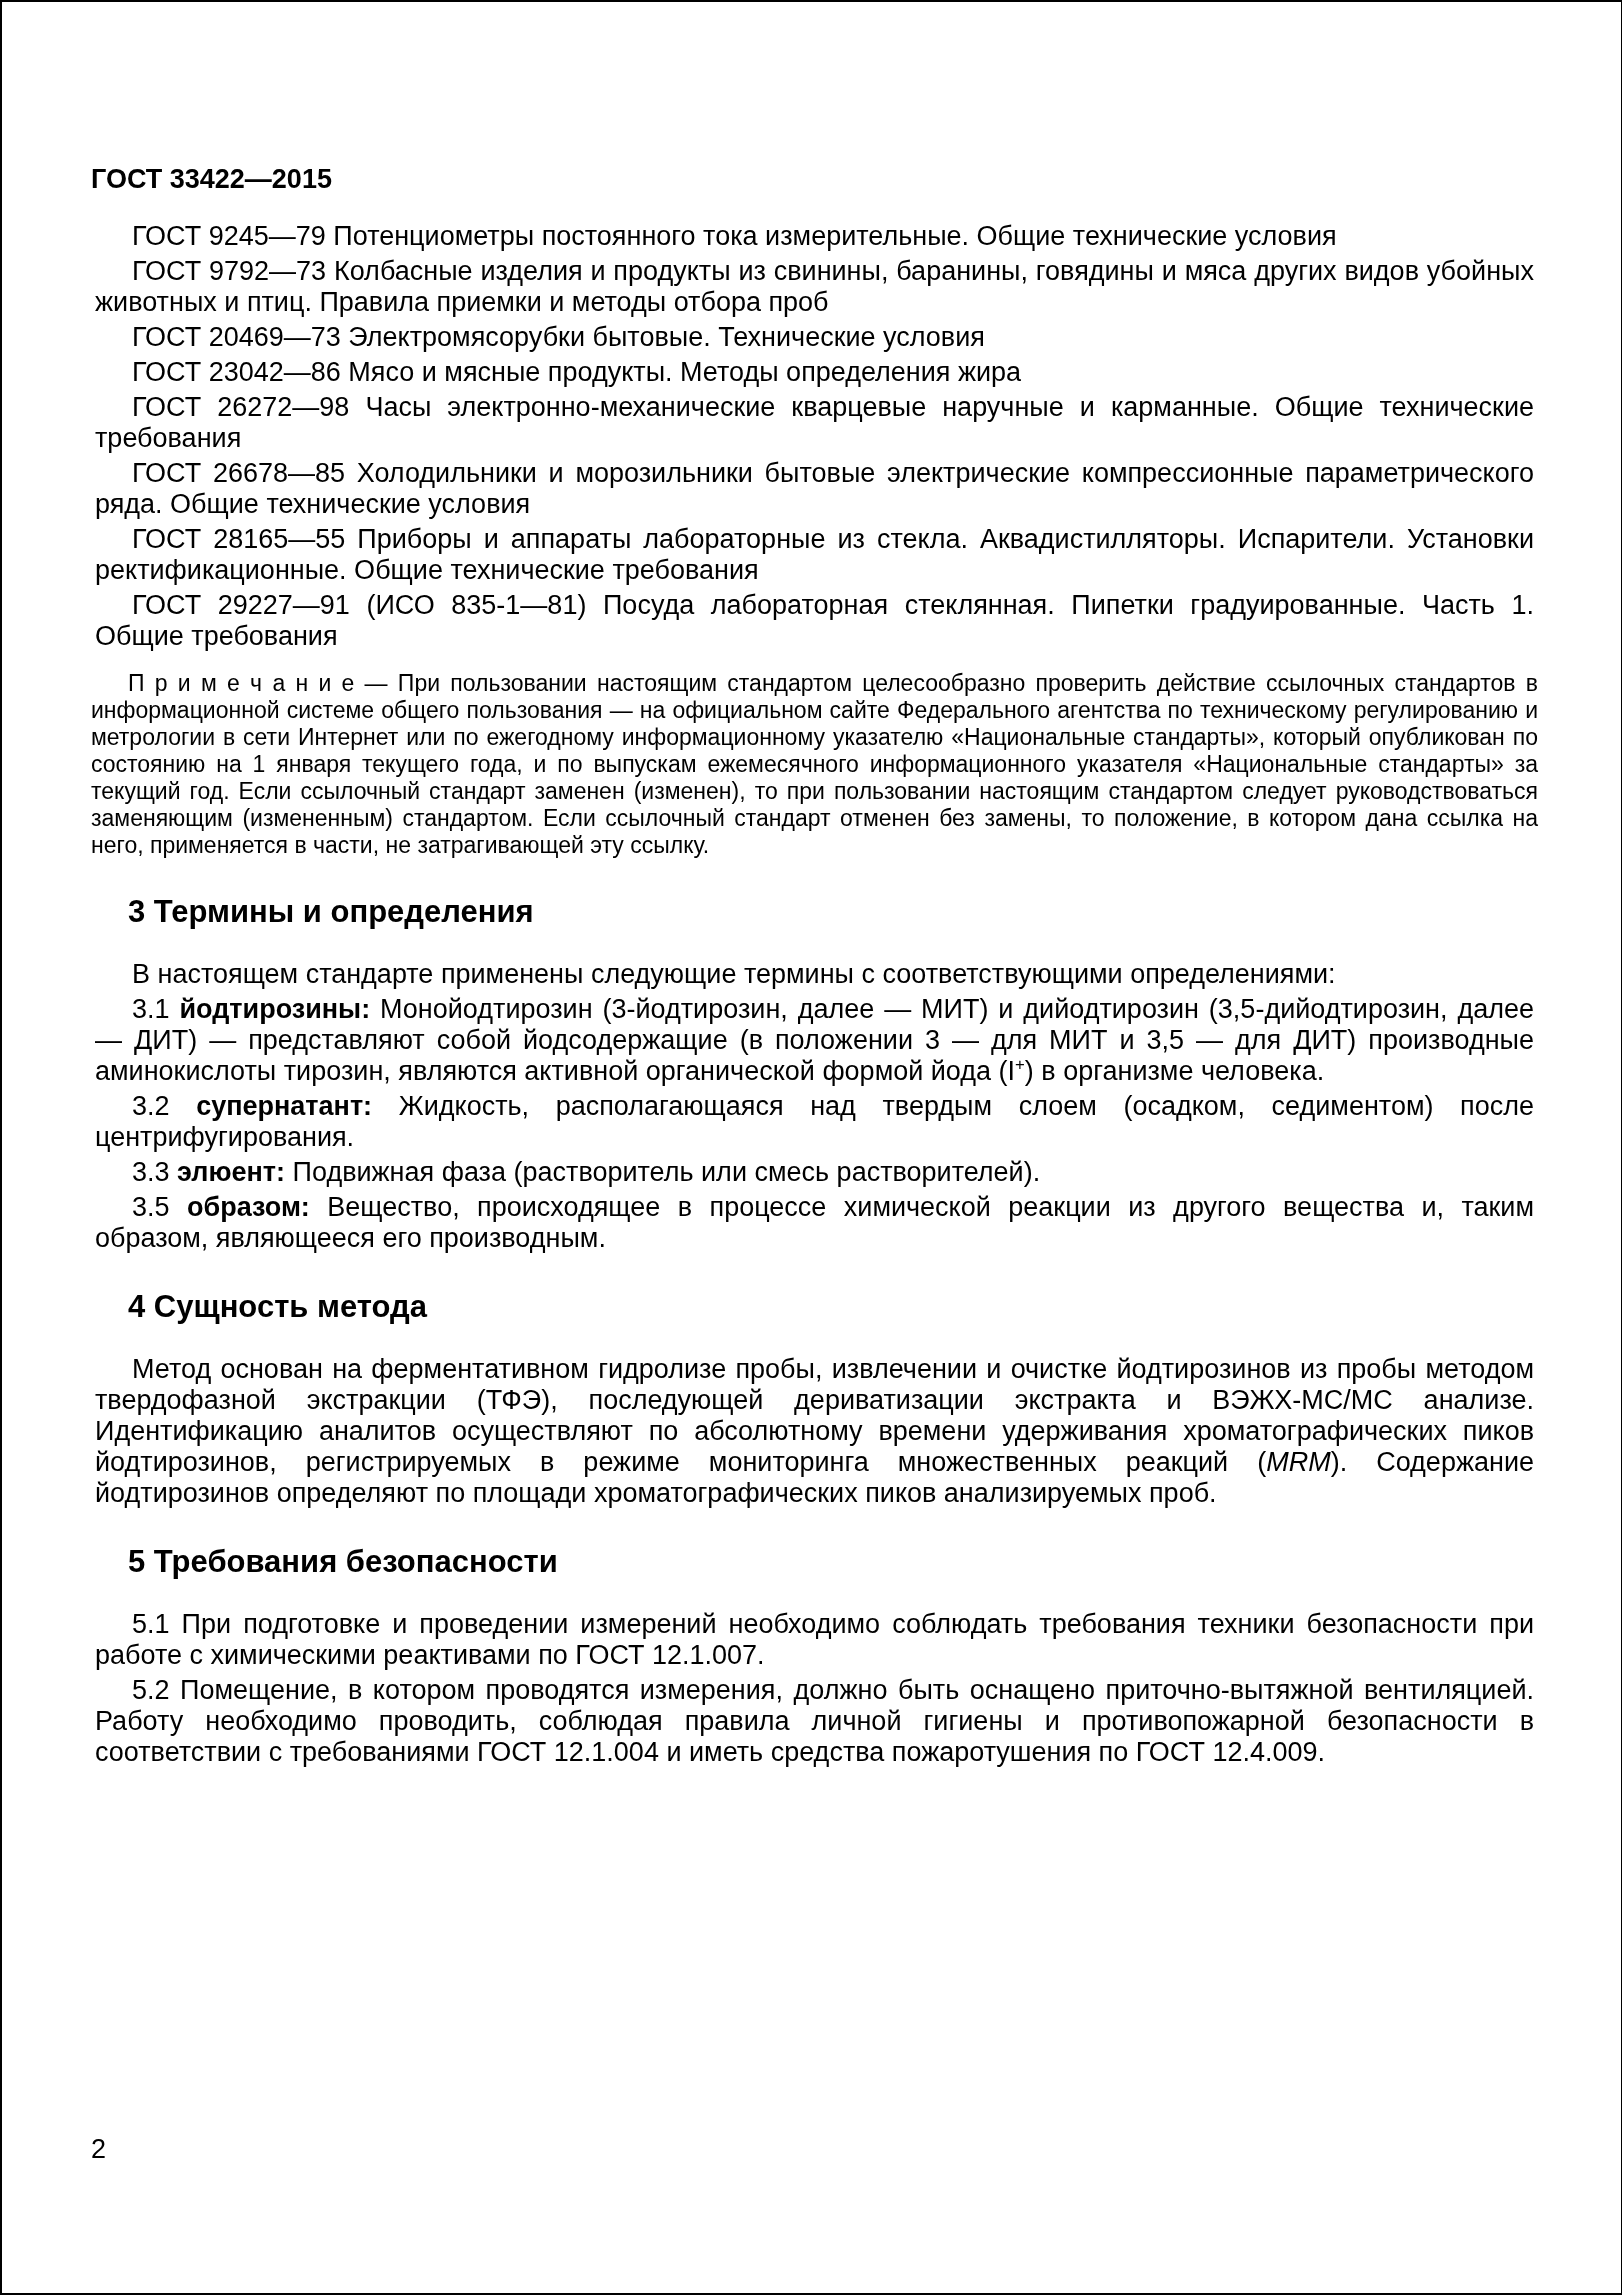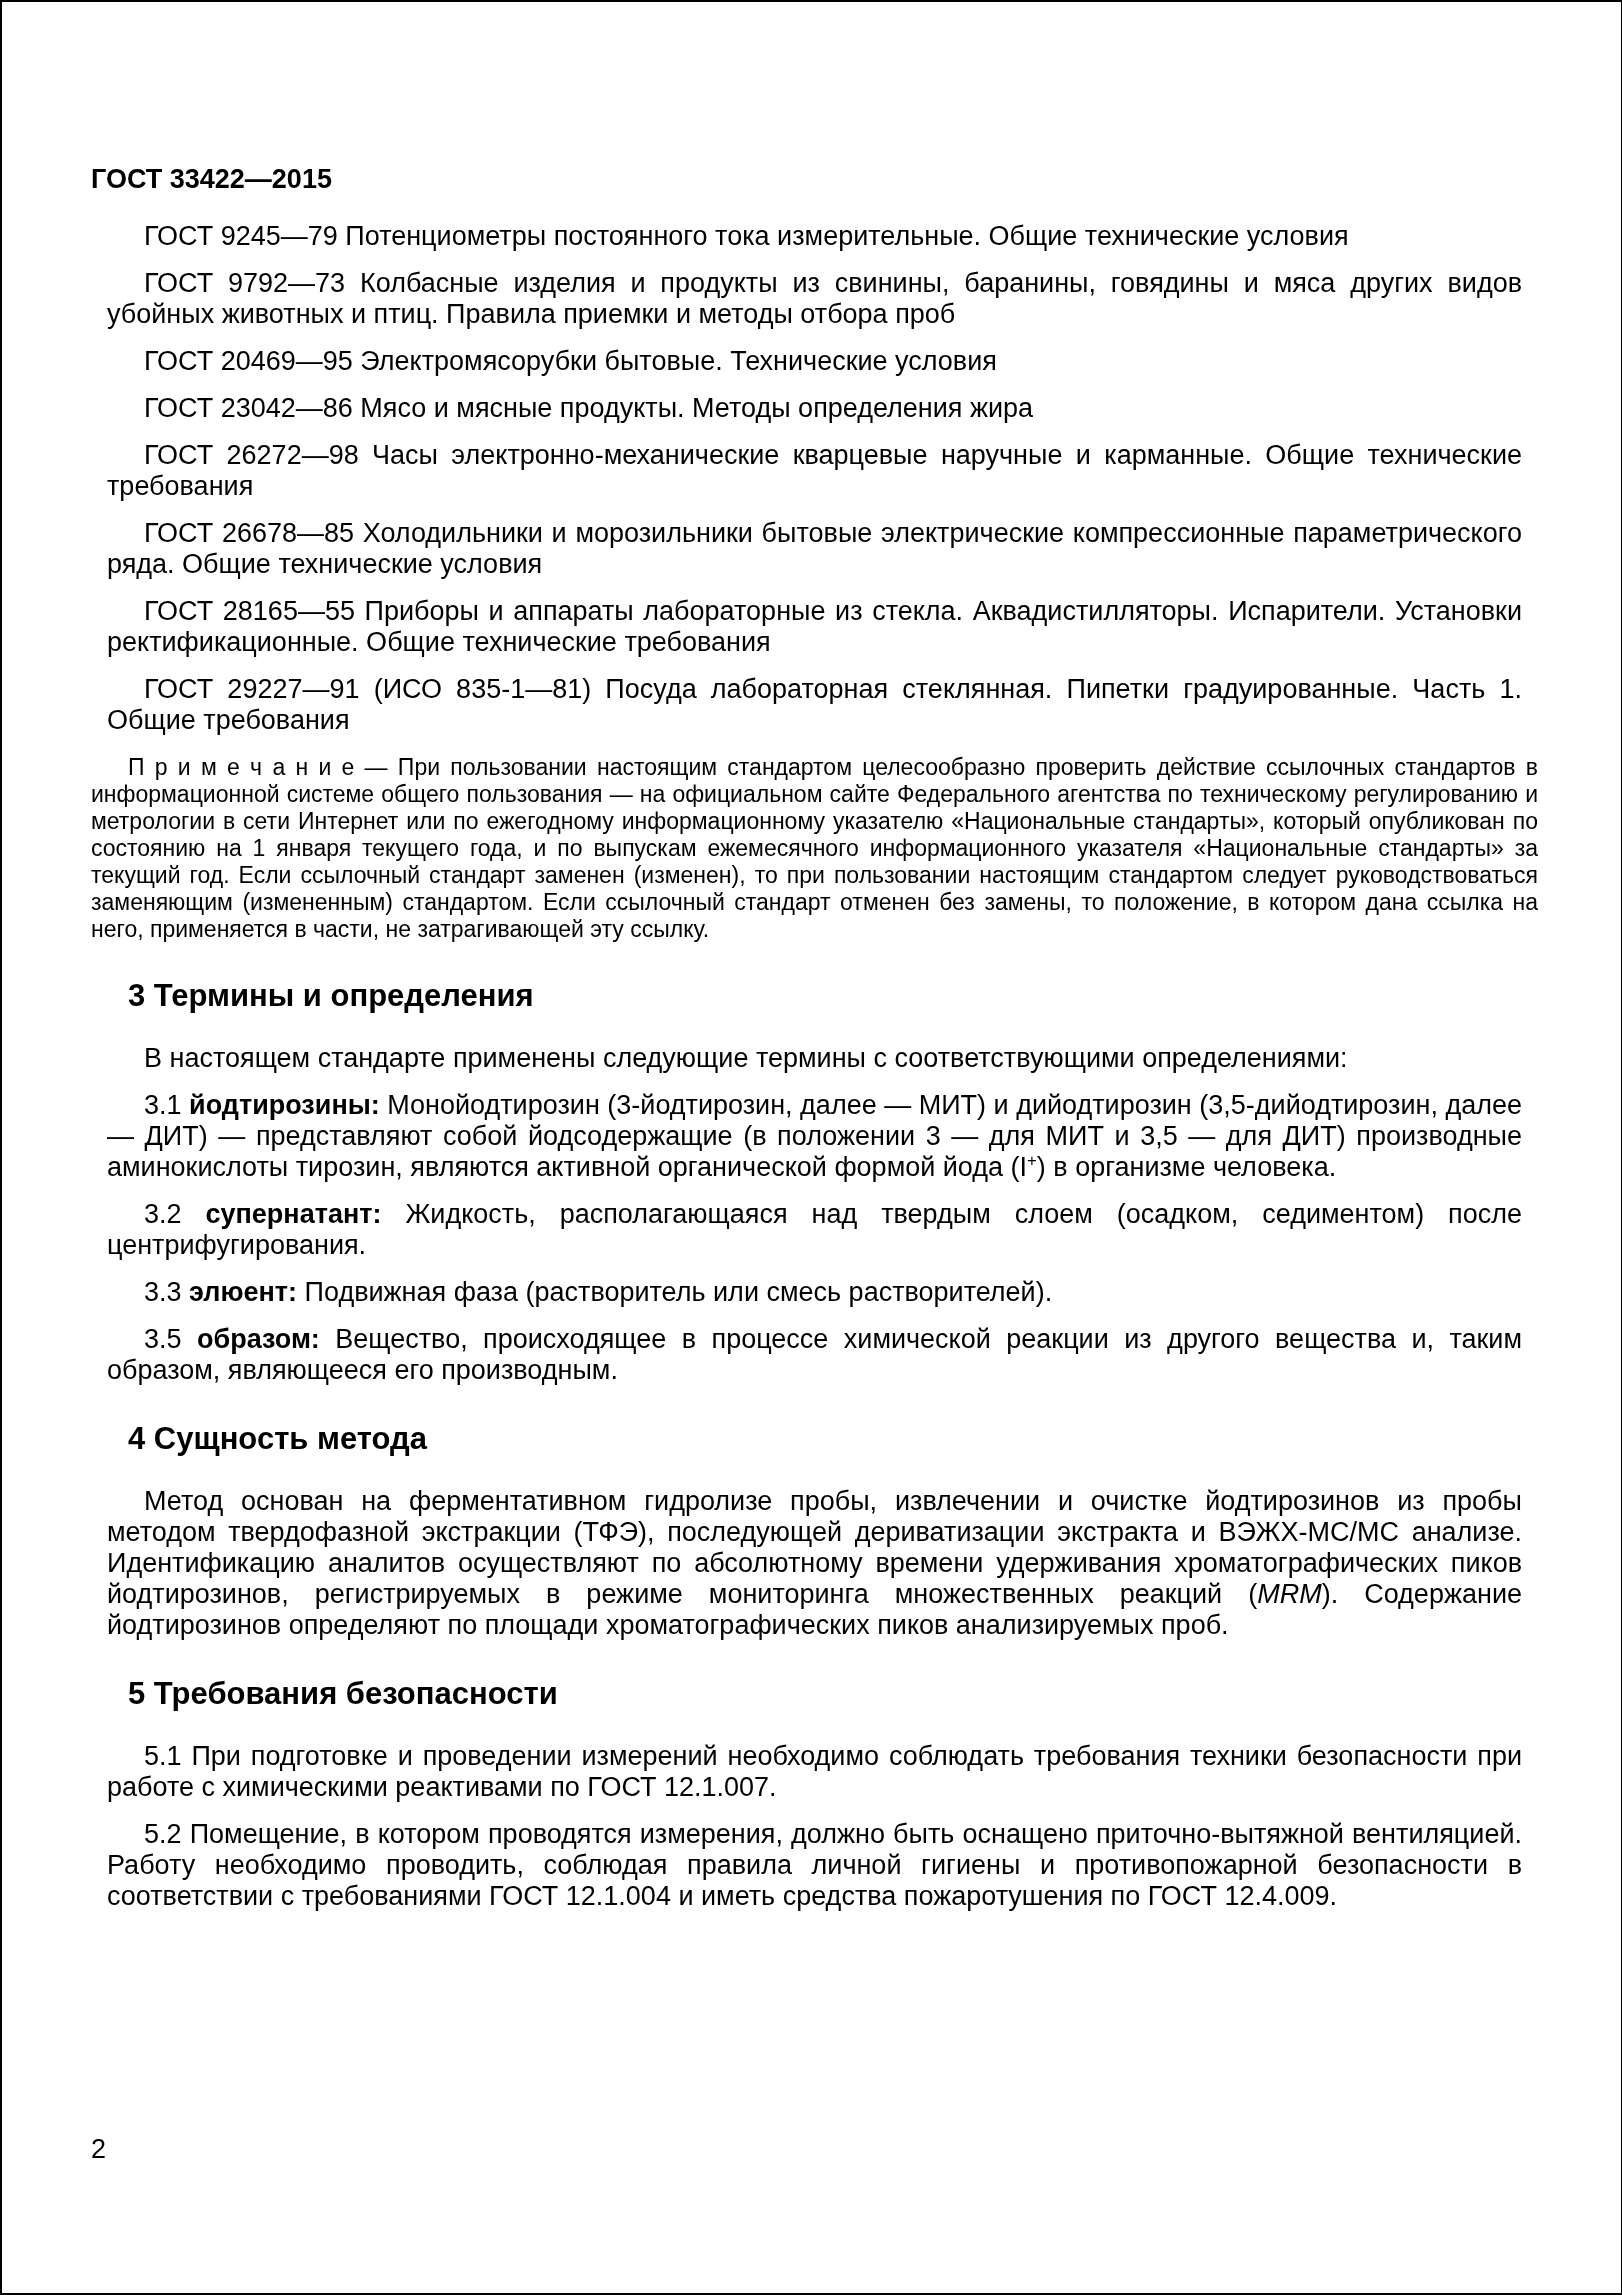--- a/index.html
+++ b/index.html
@@ -25,21 +25,21 @@
     top: 162px;
     width: 1447px;
   }
   .doc-header {
     font-weight: bold;
     font-size: 27px;
     line-height: 31px;
     margin: 0 0 26px 0;
   }
   .par {
-    margin: 16px;
+    margin: 4px;
     font-size: 27px;
     line-height: 31px;
     text-align: justify;
     text-indent: 37px;
   }
   .note {
     margin: 18.3px 0 7.9px 0;
     font-size: 23px;
     line-height: 27px;
     text-align: justify;
@@ -65,21 +65,21 @@
 </style>
 </head>
 <body>
 
 <div class="page">
   <div class="content">
     <div class="doc-header">ГОСТ 33422—2015</div>
     <div>
         <p class="par">ГОСТ 9245—79 Потенциометры постоянного тока измерительные. Общие технические условия</p>
         <p class="par">ГОСТ 9792—73 Колбасные изделия и продукты из свинины, баранины, говядины и мяса других видов убойных животных и птиц. Правила приемки и методы отбора проб</p>
-        <p class="par">ГОСТ 20469—95 Электромясорубки бытовые. Технические условия</p>
+        <p class="par">ГОСТ 20469—73 Электромясорубки бытовые. Технические условия</p>
         <p class="par">ГОСТ 23042—86 Мясо и мясные продукты. Методы определения жира</p>
         <p class="par">ГОСТ 26272—98 Часы электронно-механические кварцевые наручные и карманные. Общие технические требования</p>
         <p class="par">ГОСТ 26678—85 Холодильники и морозильники бытовые электрические компрессионные параметрического ряда. Общие технические условия</p>
         <p class="par">ГОСТ 28165—55 Приборы и аппараты лабораторные из стекла. Аквадистилляторы. Испарители. Установки ректификационные. Общие технические требования</p>
         <p class="par">ГОСТ 29227—91 (ИСО 835-1—81) Посуда лабораторная стеклянная. Пипетки градуированные. Часть 1. Общие требования</p>
       </div>
     <p class="note"><span>П р и м е ч а н и е — При пользовании настоящим стандартом целесообразно проверить действие ссылочных стандартов в информационной системе общего пользования — на официальном сайте Федерального агентства по техническому регулированию и метрологии в сети Интернет или по ежегодному информационному указателю «Национальные стандарты», который опубликован по состоянию на 1 января текущего года, и по выпускам ежемесячного информационного указателя «Национальные стандарты» за текущий год. Если ссылочный стандарт заменен (изменен), то при пользовании настоящим стандартом следует руководствоваться заменяющим (измененным) стандартом. Если ссылочный стандарт отменен без замены, то положение, в котором дана ссылка на него, применяется в части, не затрагивающей эту ссылку.</span></p>
     <div>
         <section>
           <h2 class="sec-heading">3 Термины и определения</h2>

